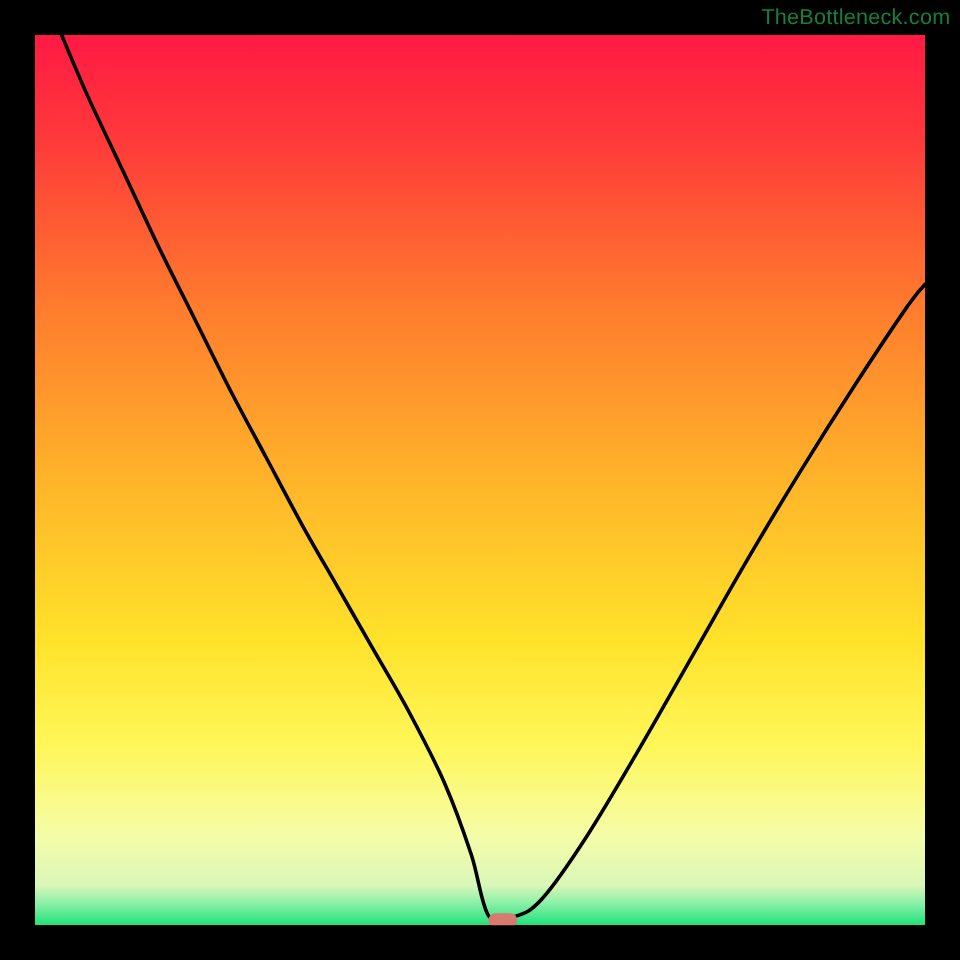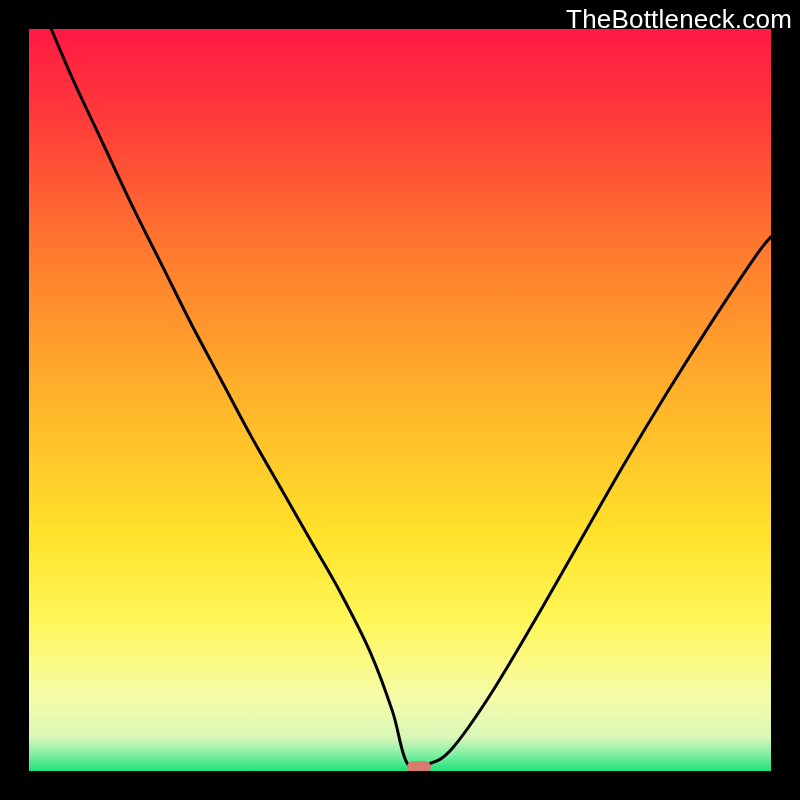--- a/index.html
+++ b/index.html
@@ -38,22 +38,22 @@
     position: absolute;
     left: 0;
     top: 0;
     width: 100%;
     height: 100%;
   }
   .watermark {
     position: absolute;
     top: 4px;
     right: 8px;
-    color: #ffffff;
-    font-size: 26px;
+    color: #15803d;
+    font-size: 18px;
     letter-spacing: 0.2px;
     user-select: none;
   }
   .marker {
     position: absolute;
     width: 24px;
     height: 12px;
     background: #d87a6e;
     border-radius: 6px;
   }

